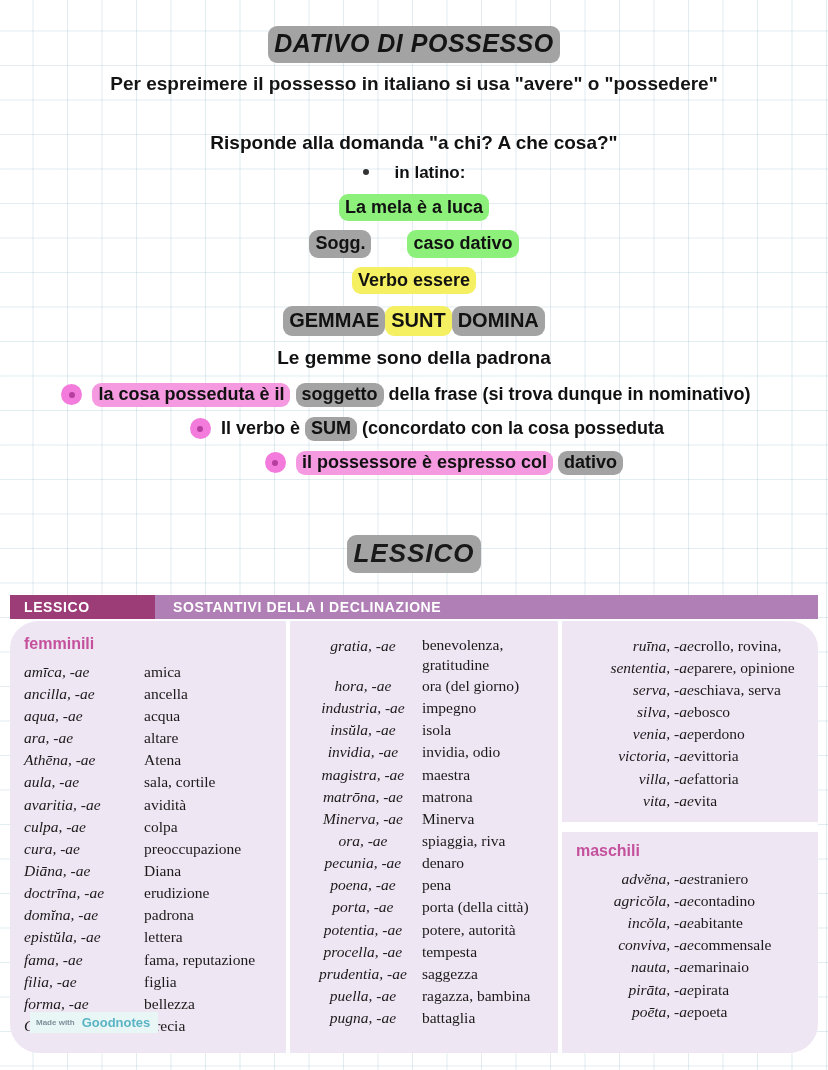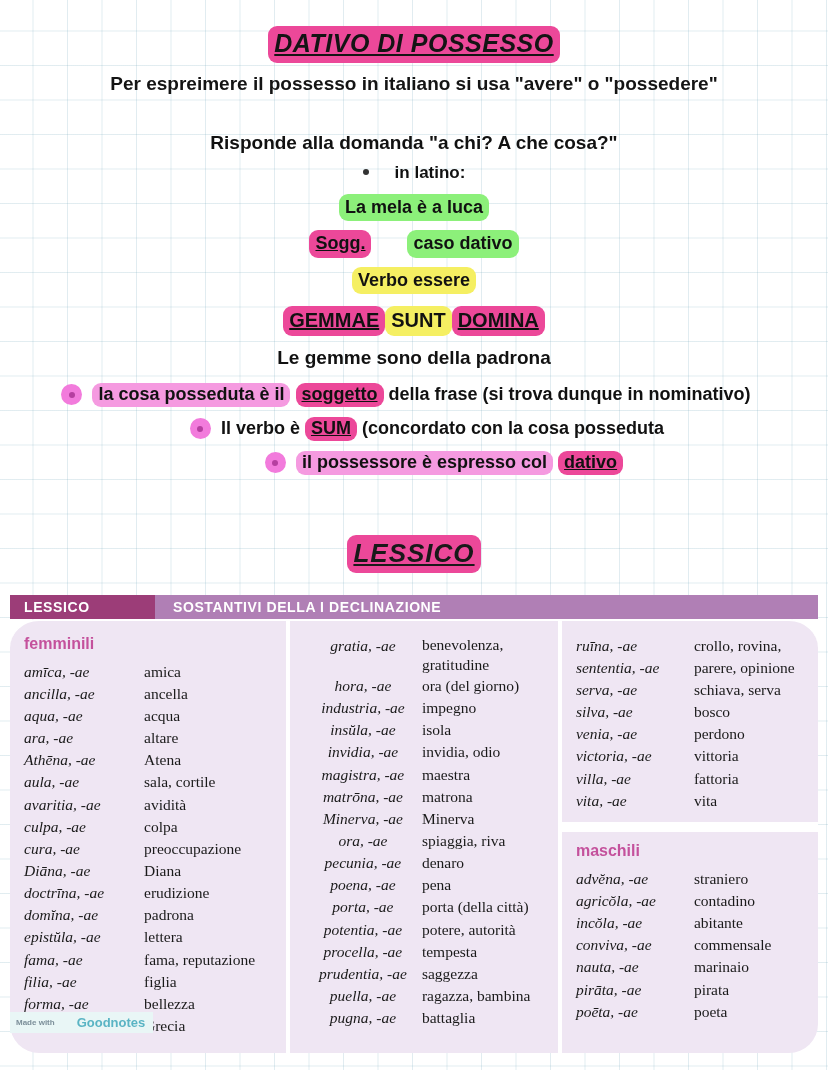--- a/index.html
+++ b/index.html
@@ -36,21 +36,21 @@
   }
   .line {
     margin: 0 0 2px 0;
     line-height: 1.35;
   }
   .hl {
     padding: 1px 6px 2px 6px;
     border-radius: 9px;
     display: inline-block;
   }
-  .hl-pink { background: #ec4899; text-decoration: underline; }
+  .hl-pink { background: #a3a3a3; }
   .hl-pink-soft { background: #f59ae0; }
   .hl-green { background: #8cf07a; }
   .hl-yellow { background: #f5ef62; }
 
   .title {
     font-size: 25px;
     font-weight: bold;
     letter-spacing: 0.5px;
     color: #141414;
     font-style: italic;
@@ -203,38 +203,38 @@
     font-size: 15.5px;
     line-height: 1.43;
     color: #1a1a1a;
   }
   .entry .lat {
     font-style: italic;
     width: 120px;
     flex: 0 0 120px;
   }
   .col2 .entry .lat { width: 118px; flex: 0 0 118px; text-align: center; }
-  .col3 .entry .lat { width: 118px; flex: 0 0 118px; }
+  .col3 .entry .lat { width: 118px; flex: 0 0 118px; text-align: right; }
   .entry .ita { flex: 1; }
   .entry.multi .ita { line-height: 1.3; }
   .col3-inner-top { padding-bottom: 6px; }
   .col3-sep {
     height: 10px;
     background: #ffffff;
     margin: 4px -10px 10px -14px;
   }
 
   
   .watermark {
     position: absolute;
-    left: 10px;
+    left: 30px;
     bottom: 20px;
     display: flex;
     align-items: center;
-    gap: 22px;
+    gap: 7px;
     background: #e9f6f6;
     border-radius: 0;
     padding: 3px 8px 3px 6px;
   }
   .watermark .made {
     font-size: 8px;
     color: #7c8f9a;
     font-weight: bold;
   }
   .watermark .gn {

